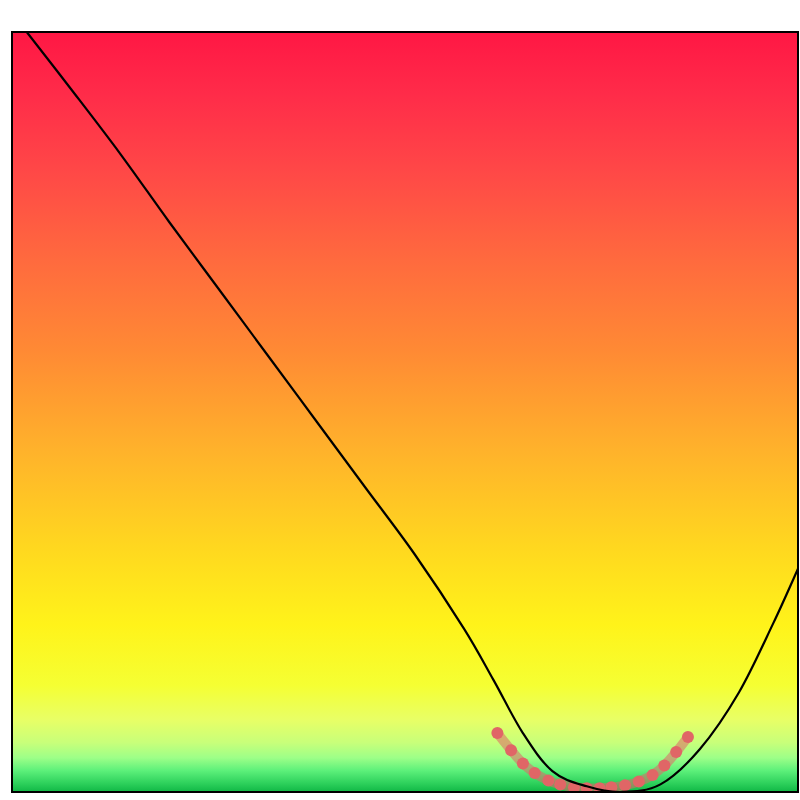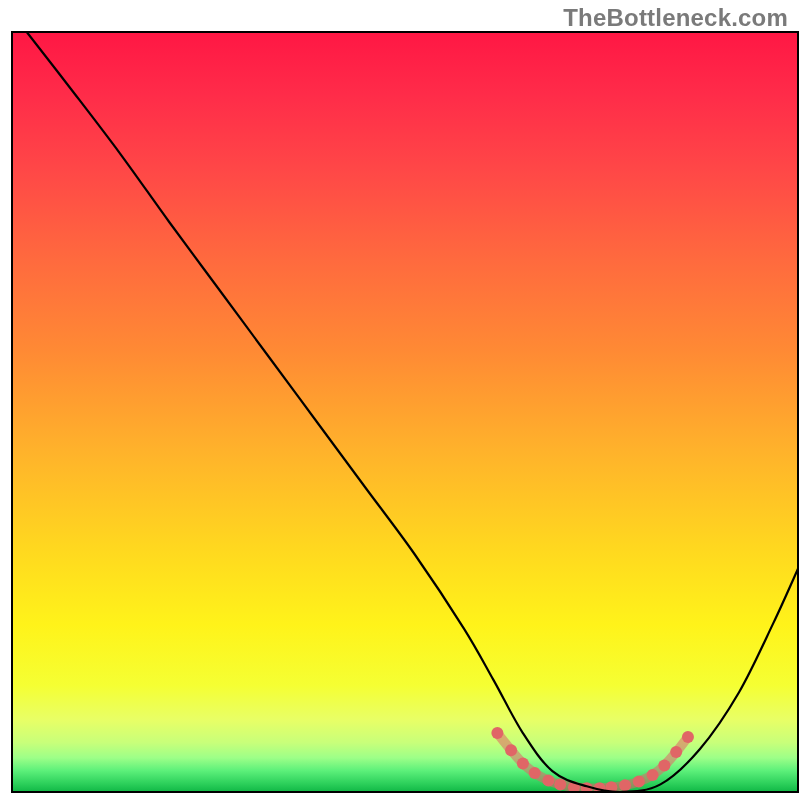--- a/index.html
+++ b/index.html
@@ -30,21 +30,20 @@
   svg {
     position: absolute;
     top: 0;
     left: 0;
   }
 </style>
 </head>
 <body>
 
 <div class="stage">
-  <div class="watermark">TheBottleneck.com</div>
 
   <svg id="chart-svg" width="800" height="800" viewBox="0 0 800 800">
     <defs>
       <linearGradient id="bg-grad" x1="0" y1="0" x2="0" y2="1">
           <stop offset="0.00%" stop-color="#ff1744"></stop>
           <stop offset="8.00%" stop-color="#ff2b49"></stop>
           <stop offset="18.00%" stop-color="#ff4747"></stop>
           <stop offset="30.00%" stop-color="#ff6a3e"></stop>
           <stop offset="42.00%" stop-color="#ff8a34"></stop>
           <stop offset="55.00%" stop-color="#ffb22b"></stop>

